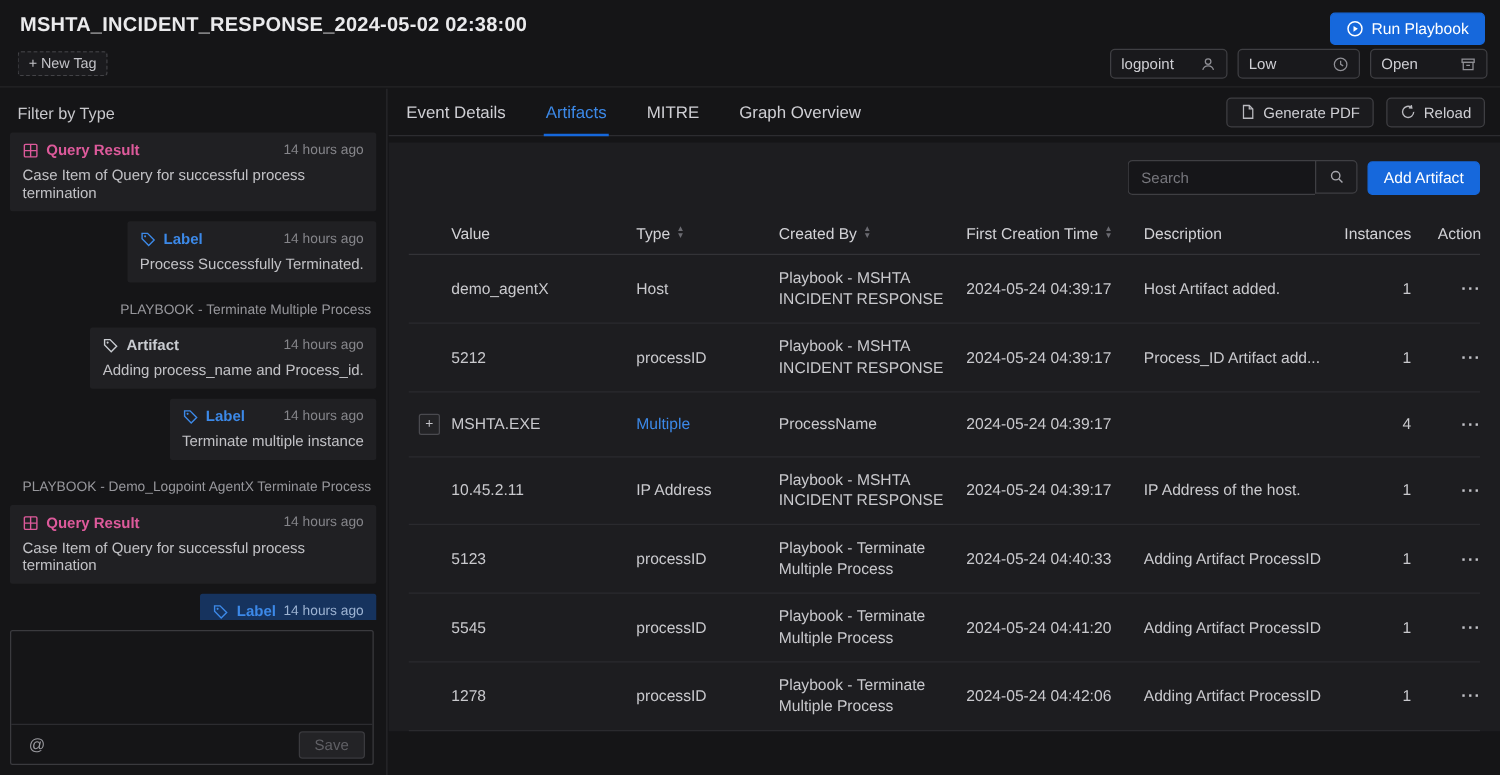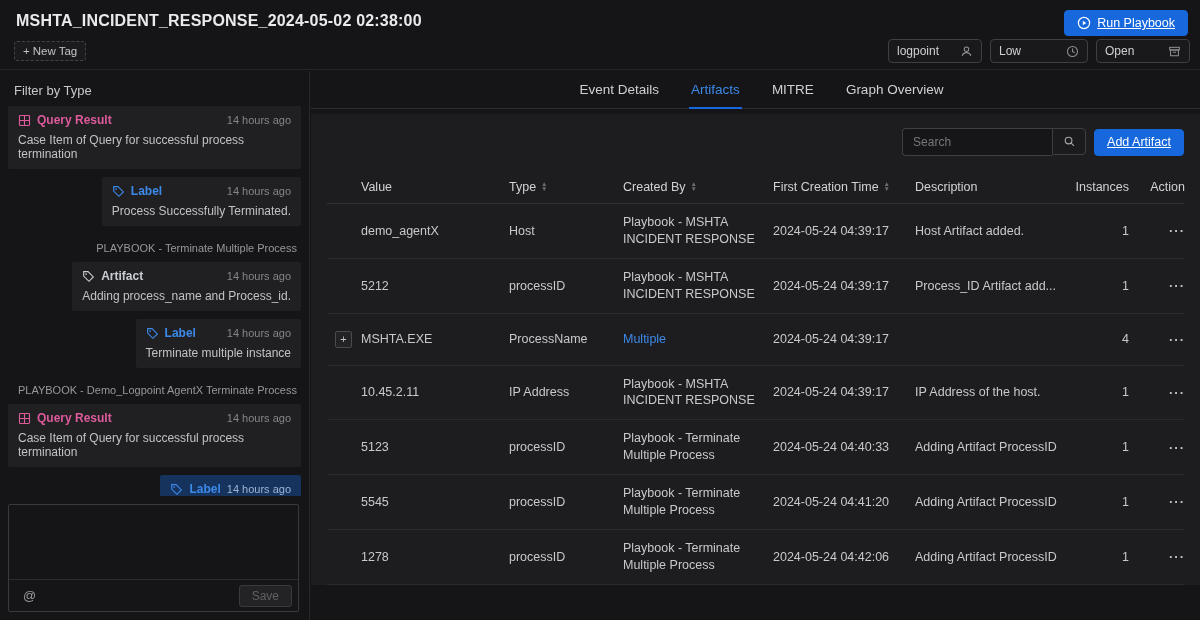--- a/index.html
+++ b/index.html
@@ -3,21 +3,21 @@
 <meta charset="utf-8">
 <style>
   * { margin:0; padding:0; box-sizing:border-box; }
   html,body { background:#0e0e10; }
   body { font-family:"Liberation Sans","DejaVu Sans",sans-serif; }
   .app { position:relative; width:1200px; height:620px; background:#151517; color:#d6d6da; overflow:hidden; }
 
   
   .top { position:absolute; top:0; left:0; right:0; height:70px; border-bottom:1px solid #242427; }
   .case-title { position:absolute; left:16px; top:12px; font-size:16px; font-weight:700; color:#eaeaec; letter-spacing:.2px; }
-  .btn-primary { display:inline-flex; align-items:flex-start; gap:6px; background:#1668dc; color:#fff; border:1px solid #1668dc; border-radius:4px; font-size:12.5px; padding:5px 12px; cursor:pointer;text-decoration:underline; }
+  .btn-primary { display:inline-flex; align-items:flex-start; gap:6px; background:#1668dc; color:#fff; border:1px solid #1668dc; border-radius:4px; font-size:12.5px; padding:5px 12px; cursor:pointer; }
   .run-playbook { position:absolute; right:12px; top:10px; }
   .new-tag { position:absolute; left:14px; top:41px; display:inline-flex; align-items:center; gap:3px; border:1px dashed #434347; background:#1b1b1e; color:#c3c3c8; border-radius:3px; font-size:11.5px; padding:3px 8px; cursor:pointer; }
   .hdr-selects { position:absolute; right:10px; top:39px; display:flex; gap:8px; }
   .sel { display:flex; align-items:center; justify-content:space-between; width:94px; height:24px; padding:0 8px; border:1px solid #3f3f43; border-radius:4px; background:#19191c; font-size:12px; color:#cfcfd4; cursor:pointer; }
   .sel.mid { width:98px; }
   .sel .ic { width:13px; height:13px; color:#8f8f95; flex:0 0 auto; }
   svg { display:block; width:100%; height:100%; }
 
   
   .sidebar { position:absolute; top:71px; left:0; width:310px; bottom:0; border-right:1px solid #29292c; }
@@ -38,21 +38,21 @@
 
   .comment-box { position:absolute; left:8px; right:10px; bottom:8px; height:108px; border:1px solid #3a3a3e; border-radius:2px; display:flex; flex-direction:column; background:#151517; }
   .comment-input { flex:1; background:transparent; border:none; outline:none; resize:none; color:#d6d6da; font-family:inherit; font-size:12px; padding:8px; }
   .comment-bar { height:32px; border-top:1px solid #2c2c30; display:flex; align-items:center; padding:0 6px; }
   .mention-btn { background:none; border:none; color:#9a9a9f; font-size:13px; padding:2px 8px; cursor:pointer; }
   .save-btn { margin-left:auto; background:#232326; border:1px solid #3a3a3e; color:#606065; font-size:12px; border-radius:3px; padding:3px 12px; }
   .save-btn[disabled] { cursor:not-allowed; }
 
   
   .main { position:absolute; top:71px; left:311px; right:0; bottom:0; }
-  .tabbar { position:absolute; top:0; left:0; right:0; height:38px; border-bottom:1px solid #2c2c30; display:flex; align-items:center; padding-left:12px; gap:28px;justify-content:center; }
+  .tabbar { position:absolute; top:0; left:0; right:0; height:38px; border-bottom:1px solid #2c2c30; display:flex; align-items:center; padding-left:12px; gap:28px; }
   .tab { font-size:13.5px; color:#cfcfd4; padding:11px 2px; cursor:pointer; position:relative; }
   .tab.active { color:#3c89e8; }
   .tab.active::after { content:""; position:absolute; left:0; right:0; bottom:-1px; height:2px; background:#1668dc; }
   .tab-actions { margin-left:auto; display:flex; gap:10px; padding-right:12px; }
   .btn-ghost { display:inline-flex; align-items:center; gap:6px; background:#1b1b1e; border:1px solid #3f3f43; color:#cfcfd4; font-size:12px; border-radius:4px; padding:4px 10px; cursor:pointer; }
   .btn-ghost .ic { width:13px; height:13px; color:#b9b9be; }
 
   .content { position:absolute; top:43px; left:0; right:0; bottom:35px; background:#1d1d20; padding:14px 16px 0; }
   .toolbar { display:flex; justify-content:flex-end; align-items:center; gap:8px; }
   .search-wrap { display:flex; }
@@ -222,20 +222,40 @@
       </div>
     </div>
   </div>
 
   <div class="main">
     <div class="tabbar">
       <div class="tab">Event Details</div>
       <div class="tab active">Artifacts</div>
       <div class="tab">MITRE</div>
       <div class="tab">Graph Overview</div>
+      <div class="tab-actions">
+        <button class="btn-ghost">
+          <span class="ic">
+            <svg viewBox="0 0 14 14">
+                <path d="M3 1.5h5l3 3v8H3z" fill="none" stroke="currentColor" stroke-width="1.1"></path>
+                <path d="M8 1.5v3h3" fill="none" stroke="currentColor" stroke-width="1.1"></path>
+              </svg>
+          </span>
+          <span>Generate PDF</span>
+        </button>
+        <button class="btn-ghost">
+          <span class="ic">
+            <svg viewBox="0 0 14 14">
+                <path d="M11.8 7A4.8 4.8 0 1 1 9.9 3.2" fill="none" stroke="currentColor" stroke-width="1.2"></path>
+                <path d="M9.7 1.2l.4 2.5-2.5-.3" fill="none" stroke="currentColor" stroke-width="1.2"></path>
+              </svg>
+          </span>
+          <span>Reload</span>
+        </button>
+      </div>
     </div>
 
     <div class="content">
       <div class="toolbar">
         <div class="search-wrap">
           <input class="search-input" type="text" placeholder="Search" style="">
           <button class="search-btn">
             <span class="ic">
               <svg viewBox="0 0 14 14">
                   <circle cx="6" cy="6" r="3.6" fill="none" stroke="currentColor" stroke-width="1.2"></circle>
@@ -307,22 +327,22 @@
               <div class="c c-center">1</div>
               <div class="c c-center">
                 <span class="more-btn">···</span>
               </div>
             </div>
             <div class="trow">
               <div class="c">
                 <button class="exp-btn">+</button>
               </div>
               <div class="c">MSHTA.EXE</div>
+              <div class="c wrap link">Multiple</div>
               <div class="c">ProcessName</div>
-              <div class="c wrap link">Multiple</div>
               <div class="c">2024-05-24 04:39:17</div>
               <div class="c"></div>
               <div class="c c-center">4</div>
               <div class="c c-center">
                 <span class="more-btn">···</span>
               </div>
             </div>
             <div class="trow">
               <div class="c"></div>
               <div class="c">10.45.2.11</div>

